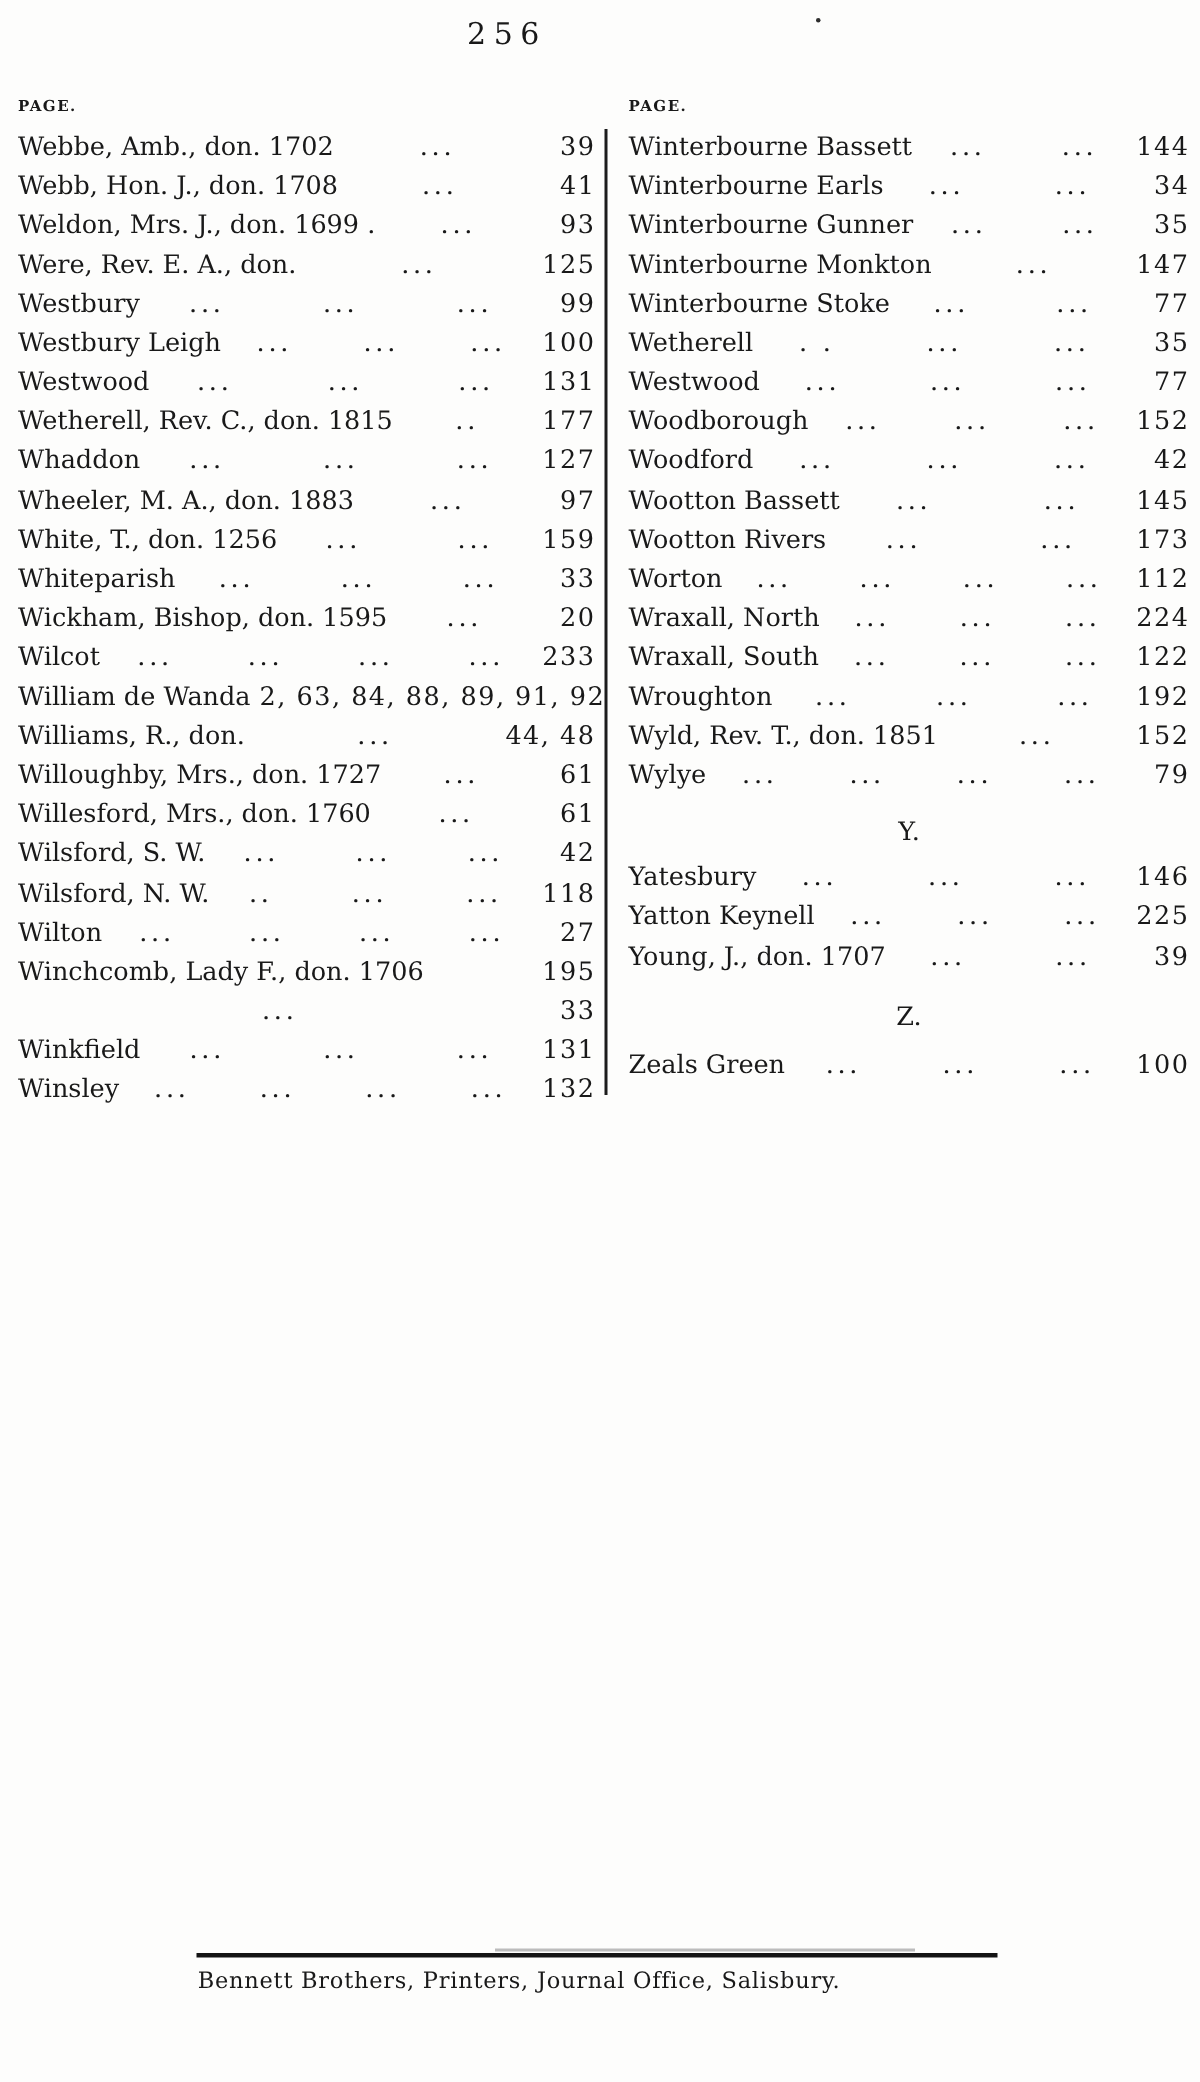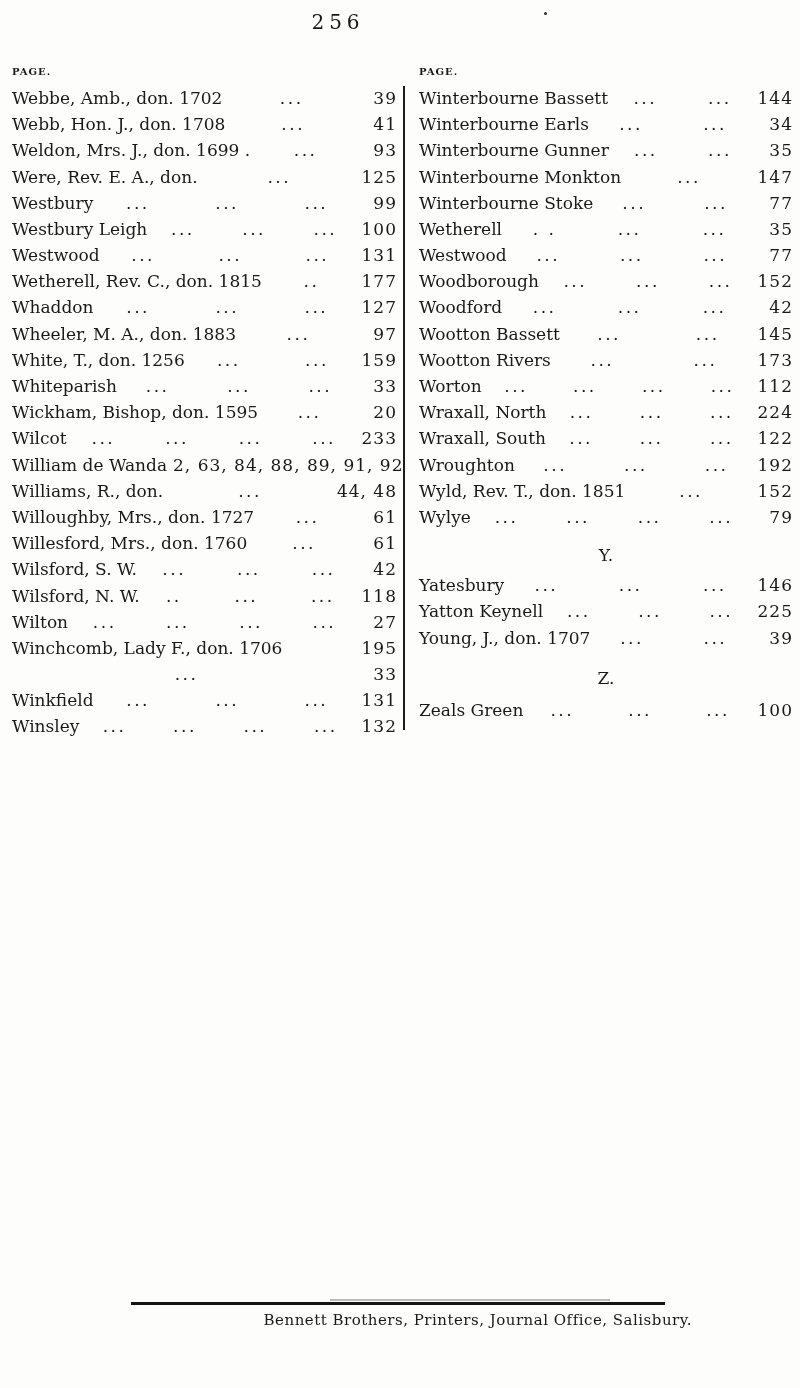--- a/index.html
+++ b/index.html
@@ -53,21 +53,21 @@
   .footer-smudge{
     position:absolute;top:1299px;left:330px;width:280px;height:2px;
     background:#9a9a9a;opacity:.65;
   }
   .footer-rule{
     position:absolute;top:1302px;left:131px;width:534px;height:3px;
     background:#141414;
   }
   .footer-text{
     position:absolute;top:1311px;left:0;width:692px;
-    text-align:right;font-size:15px;letter-spacing:.5px;
+    text-align:center;font-size:15px;letter-spacing:.5px;
   }
 </style>
 </head>
 <body>
 
 <div class="page">
 
   <div class="pageno">256</div>
   <div class="speck"></div>
 

